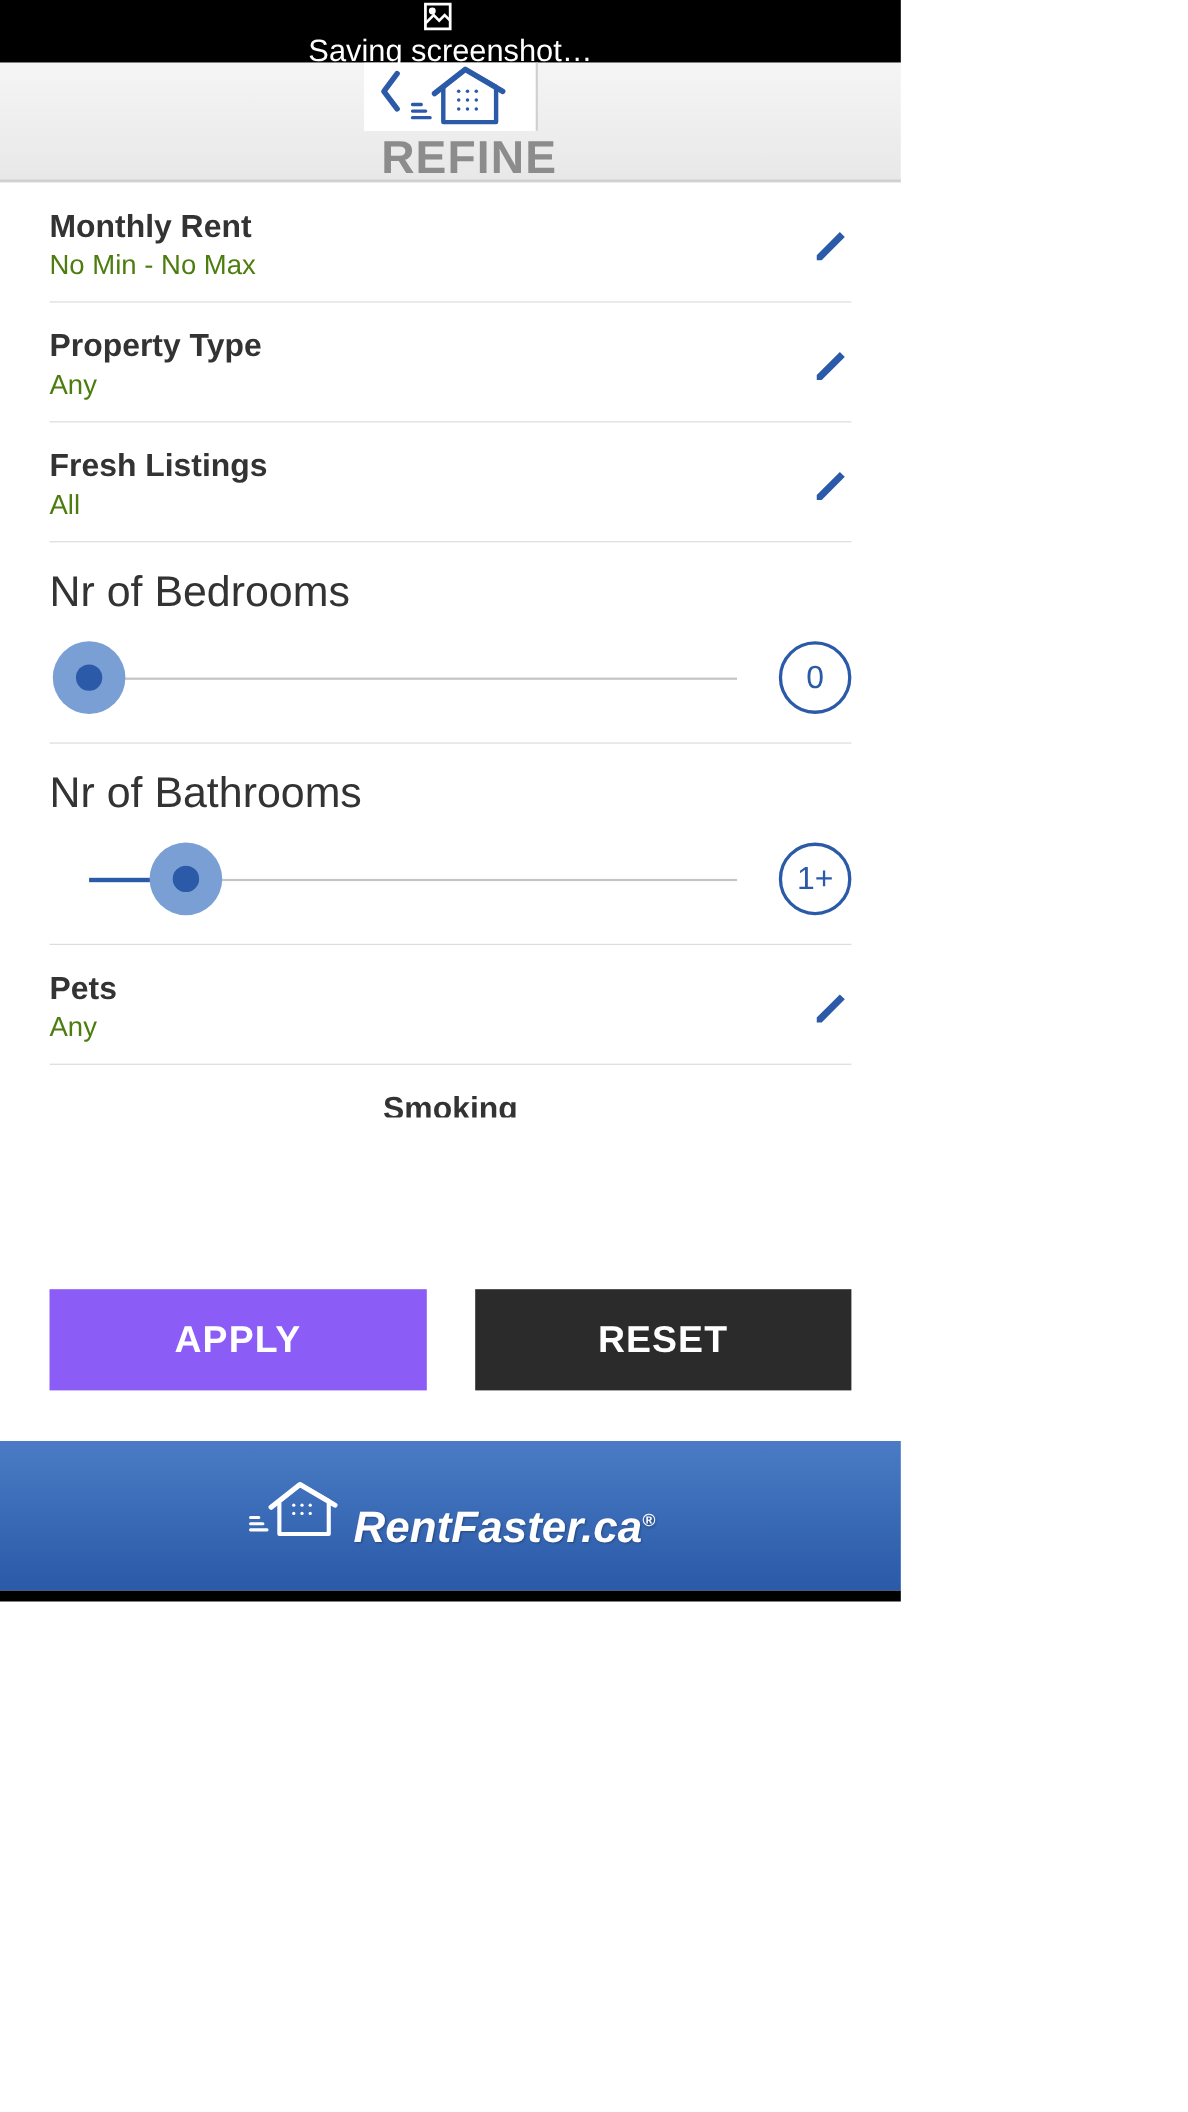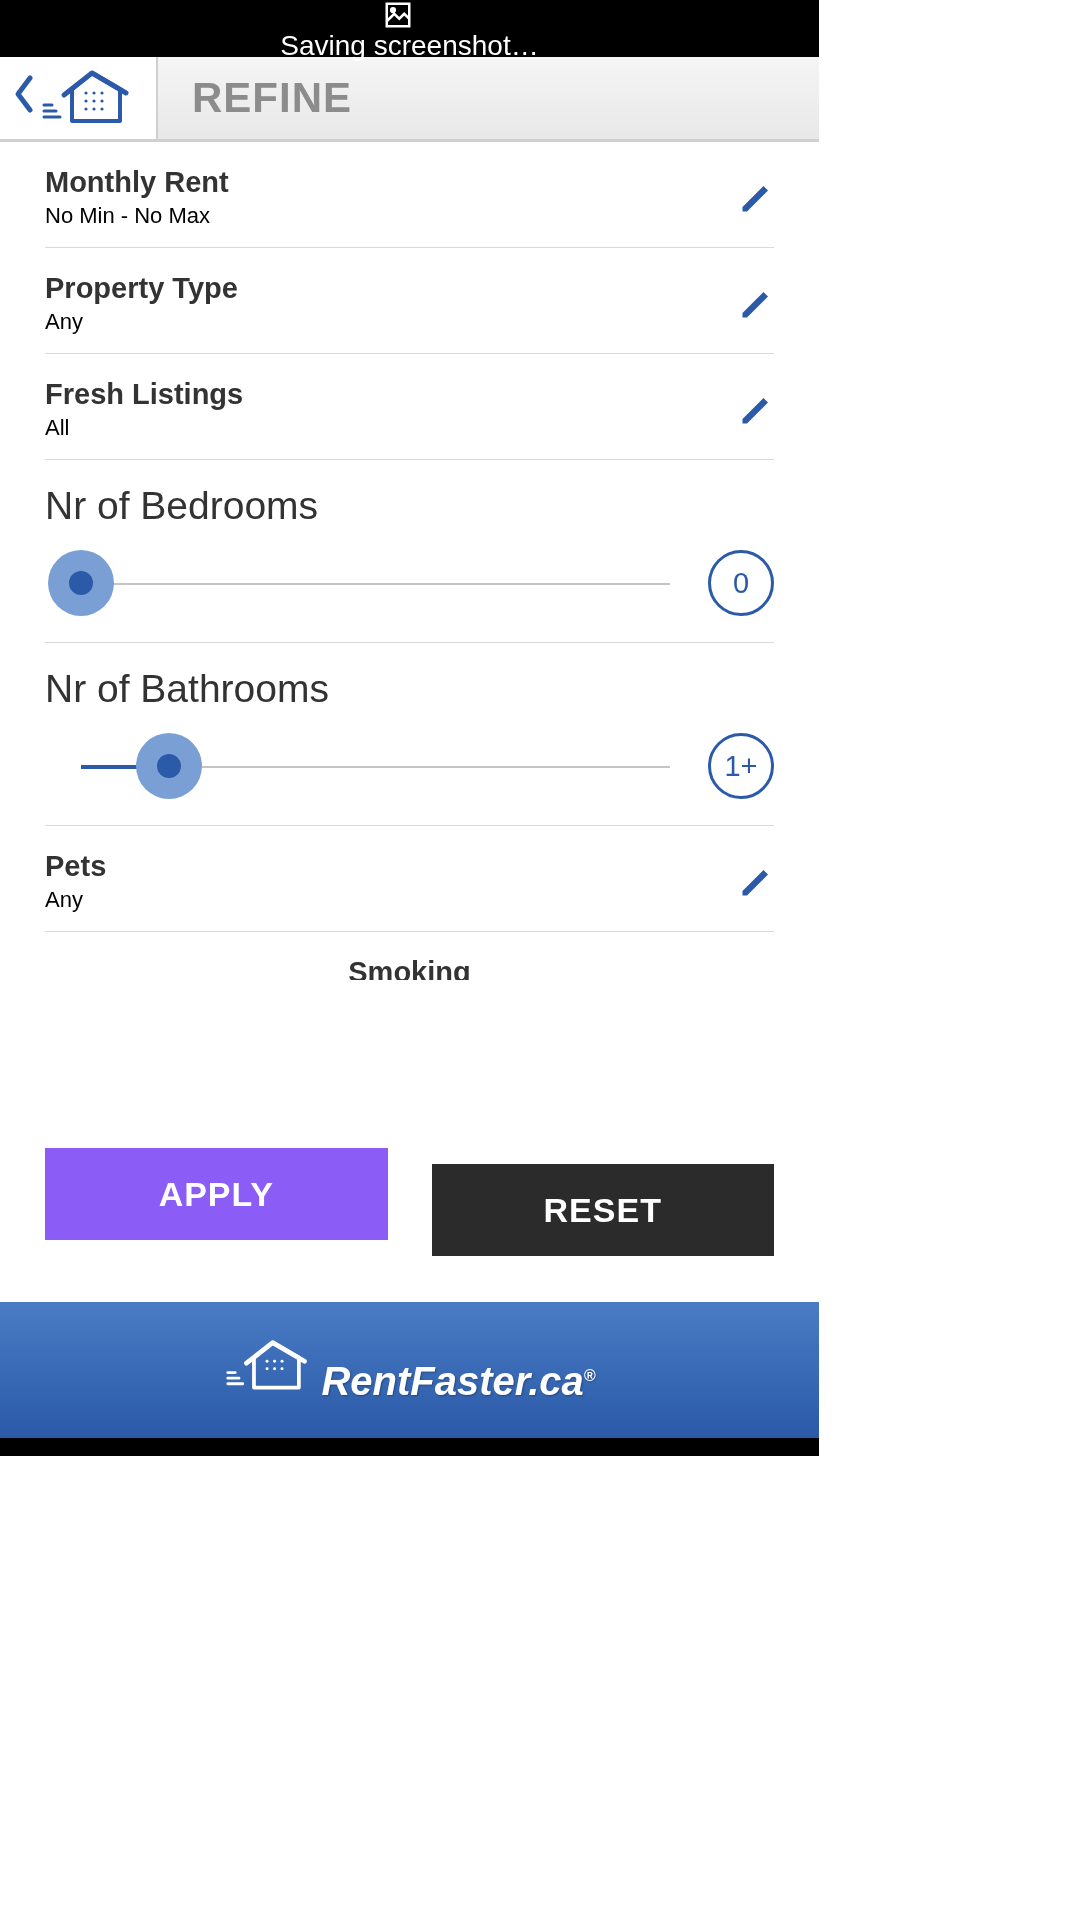--- a/index.html
+++ b/index.html
@@ -2,50 +2,50 @@
 <html><head>
 <meta charset="utf-8">
 <style>
   * { margin: 0; padding: 0; box-sizing: border-box; }
   html, body { width: 819px; height: 1456px; font-family: -apple-system, Helvetica, Arial, sans-serif; background: #fff; overflow: hidden; }
 
   .status-bar { height: 57px; background: #000; color: #fff; display: flex; align-items: center; padding: 0 18px; font-size: 28px; flex-direction: column; }
   .status-icon { width: 30px; height: 30px; margin-right: 24px; }
   .status-text { font-weight: 400; }
 
-  .app-header { height: 85px; background: linear-gradient(to bottom, #f5f5f5, #e8e8e8); border-bottom: 3px solid #d0d0d0; display: flex; align-items: center; }
+  .app-header { height: 109px; background: linear-gradient(to bottom, #f5f5f5, #e8e8e8); border-bottom: 3px solid #d0d0d0; display: flex; align-items: center; flex-direction: column; }
   .back-logo-wrap { height: 100%; width: 158px; background: #fff; border-right: 2px solid #d0d0d0; display: flex; align-items: center; padding-left: 12px; }
   .back-chevron { color: #2a5aa8; font-size: 40px; font-weight: 700; margin-right: 6px; }
   .logo-h { width: 90px; height: 62px; }
   .header-title { color: #8c8c8c; font-size: 42px; font-weight: 700; letter-spacing: 1px; padding-left: 34px; }
 
   .content { padding: 0 45px; height: 986px; overflow: hidden; background: #fff; }
 
   .filter-row { padding: 24px 0 18px 0; border-bottom: 1px solid #d9d9d9; position: relative; display: flex; align-items: center; }
   .filter-text { flex: 1; }
   .filter-label { font-size: 29px; color: #333; font-weight: 700; }
-  .filter-value { font-size: 22px; color: #000000; margin-top: 4px; }
+  .filter-value { font-size: 25px; color: #4d7c0f; margin-top: 4px; }
 
   .pencil { width: 36px; height: 36px; flex-shrink: 0; }
 
   .slider-row { padding: 24px 0 26px 0; border-bottom: 1px solid #d9d9d9; }
   .slider-label { font-size: 39px; color: #333; margin-bottom: 22px; }
   .slider-area { display: flex; align-items: center; gap: 38px; }
   .slider-track-wrap { flex: 1; position: relative; height: 66px; display: flex; align-items: center; }
   .slider-line { position: absolute; left: 36px; right: 0; top: 50%; height: 2px; background: #c4c4c4; }
   .slider-fill { position: absolute; left: 36px; top: 50%; height: 4px; margin-top: -1px; background: #2a5aa8; }
   .slider-thumb { position: absolute; width: 66px; height: 66px; border-radius: 50%; background: #7a9fd4; top: 50%; transform: translate(-50%, -50%); }
   .slider-thumb::after { content: ''; position: absolute; width: 24px; height: 24px; background: #2a5aa8; border-radius: 50%; top: 50%; left: 50%; transform: translate(-50%, -50%); }
 
   .badge { width: 66px; height: 66px; border: 3px solid #2a5aa8; border-radius: 50%; display: flex; align-items: center; justify-content: center; color: #2a5aa8; font-size: 29px; font-weight: 400; flex-shrink: 0; }
 
   .buttons { display: flex; gap: 44px; padding: 20px 45px 46px 45px; background: #fff; }
   .btn { flex: 1; height: 92px; display: flex; align-items: center; justify-content: center; font-size: 34px; font-weight: 700; letter-spacing: 1px; }
   .btn-apply { background: #8b5cf6; color: #fff; }
-  .btn-reset { background: #2b2b2b; color: #fff; margin-top: 16px; }
+  .btn-reset { background: #2b2b2b; color: #fff; }
 
   .bottom-brand { height: 136px; background: linear-gradient(to bottom, #4a7bc4 0%, #2a5aa8 100%); display: flex; align-items: center; justify-content: center; }
   .brand-logo { display: flex; align-items: flex-end; color: #fff; font-size: 40px; font-style: italic; font-weight: 700; }
   .brand-logo .house { margin-right: 8px; }
   .brand-text { text-shadow: 1px 1px 2px rgba(0,0,0,0.3); }
 
   .nav-bar { height: 110px; background: #000; display: flex; align-items: center; justify-content: space-around; }
   .nav-icon { width: 80px; height: 46px; }
 
   .partial { border-bottom: none !important; flex-direction: column; }

